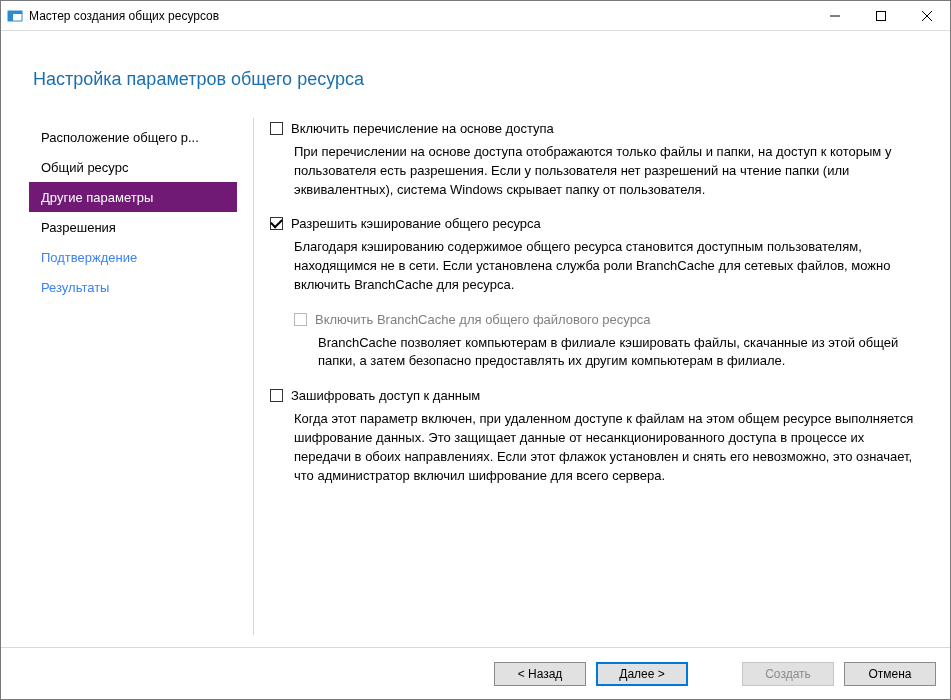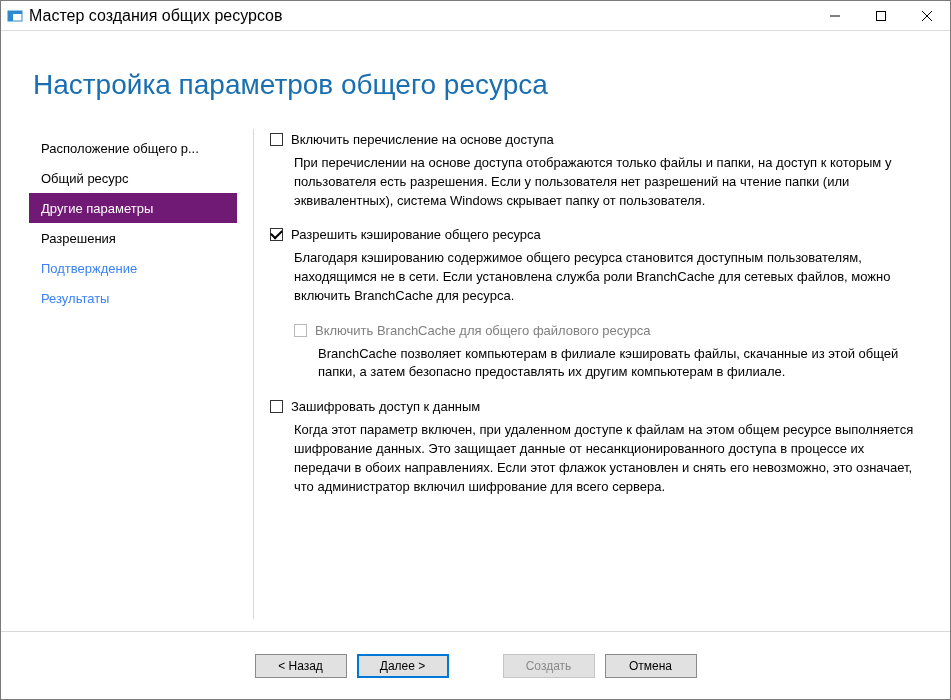--- a/index.html
+++ b/index.html
@@ -20,38 +20,38 @@
   }
   .titlebar {
     height: 30px;
     display: flex; align-items: center;
     padding: 0 0 0 6px;
     border-bottom: 1px solid #dcdcdc;
   }
   .titlebar .app-icon svg { display:block; }
   .titlebar .title {
     margin-left: 6px;
-    font-size: 16px;
+    font-size: 12px;
     flex: 1;
   }
   .win-controls { display:flex; height:100%; }
   .win-btn {
     width: 46px; height:100%;
     display:flex; align-items:center; justify-content:center;
     color:#000;
   }
 
   .body-area {
     flex:1;
     display:flex; flex-direction:column;
     padding: 24px 28px 0 28px;
     min-height:0;
   }
   .page-title {
-    font-size: 28px;
+    font-size: 18px;
     font-weight: 400;
     color: #1a6fb0;
     margin: 14px 0 26px 4px;
   }
   .columns {
     flex:1;
     display:flex;
     min-height:0;
   }
   .sidebar {
@@ -106,26 +106,26 @@
   .opt-row .cb.disabled { border-color:#b8b8b8; }
   .opt-row .lbl { }
   .opt-row .lbl.disabled { color:#808080; }
   .desc {
     margin: 4px 0 16px 24px;
     color:#000;
   }
   .desc.sub { margin-left:48px; }
 
   .footer {
-    height: 68px;
+    height: 52px;
     border-top:1px solid #d8d8d8;
     display:flex;
     align-items:center;
-    justify-content:center;
-    padding: 0 27px;
+    justify-content:flex-end;
+    padding: 0 14px;
     gap:10px;
   }
   .btn {
     min-width:92px;
     height:24px;
     border:1px solid #8a8a8a;
     background:#e1e1e1;
     font-size:12px;
     display:flex; align-items:center; justify-content:center;
     padding:0 14px;

